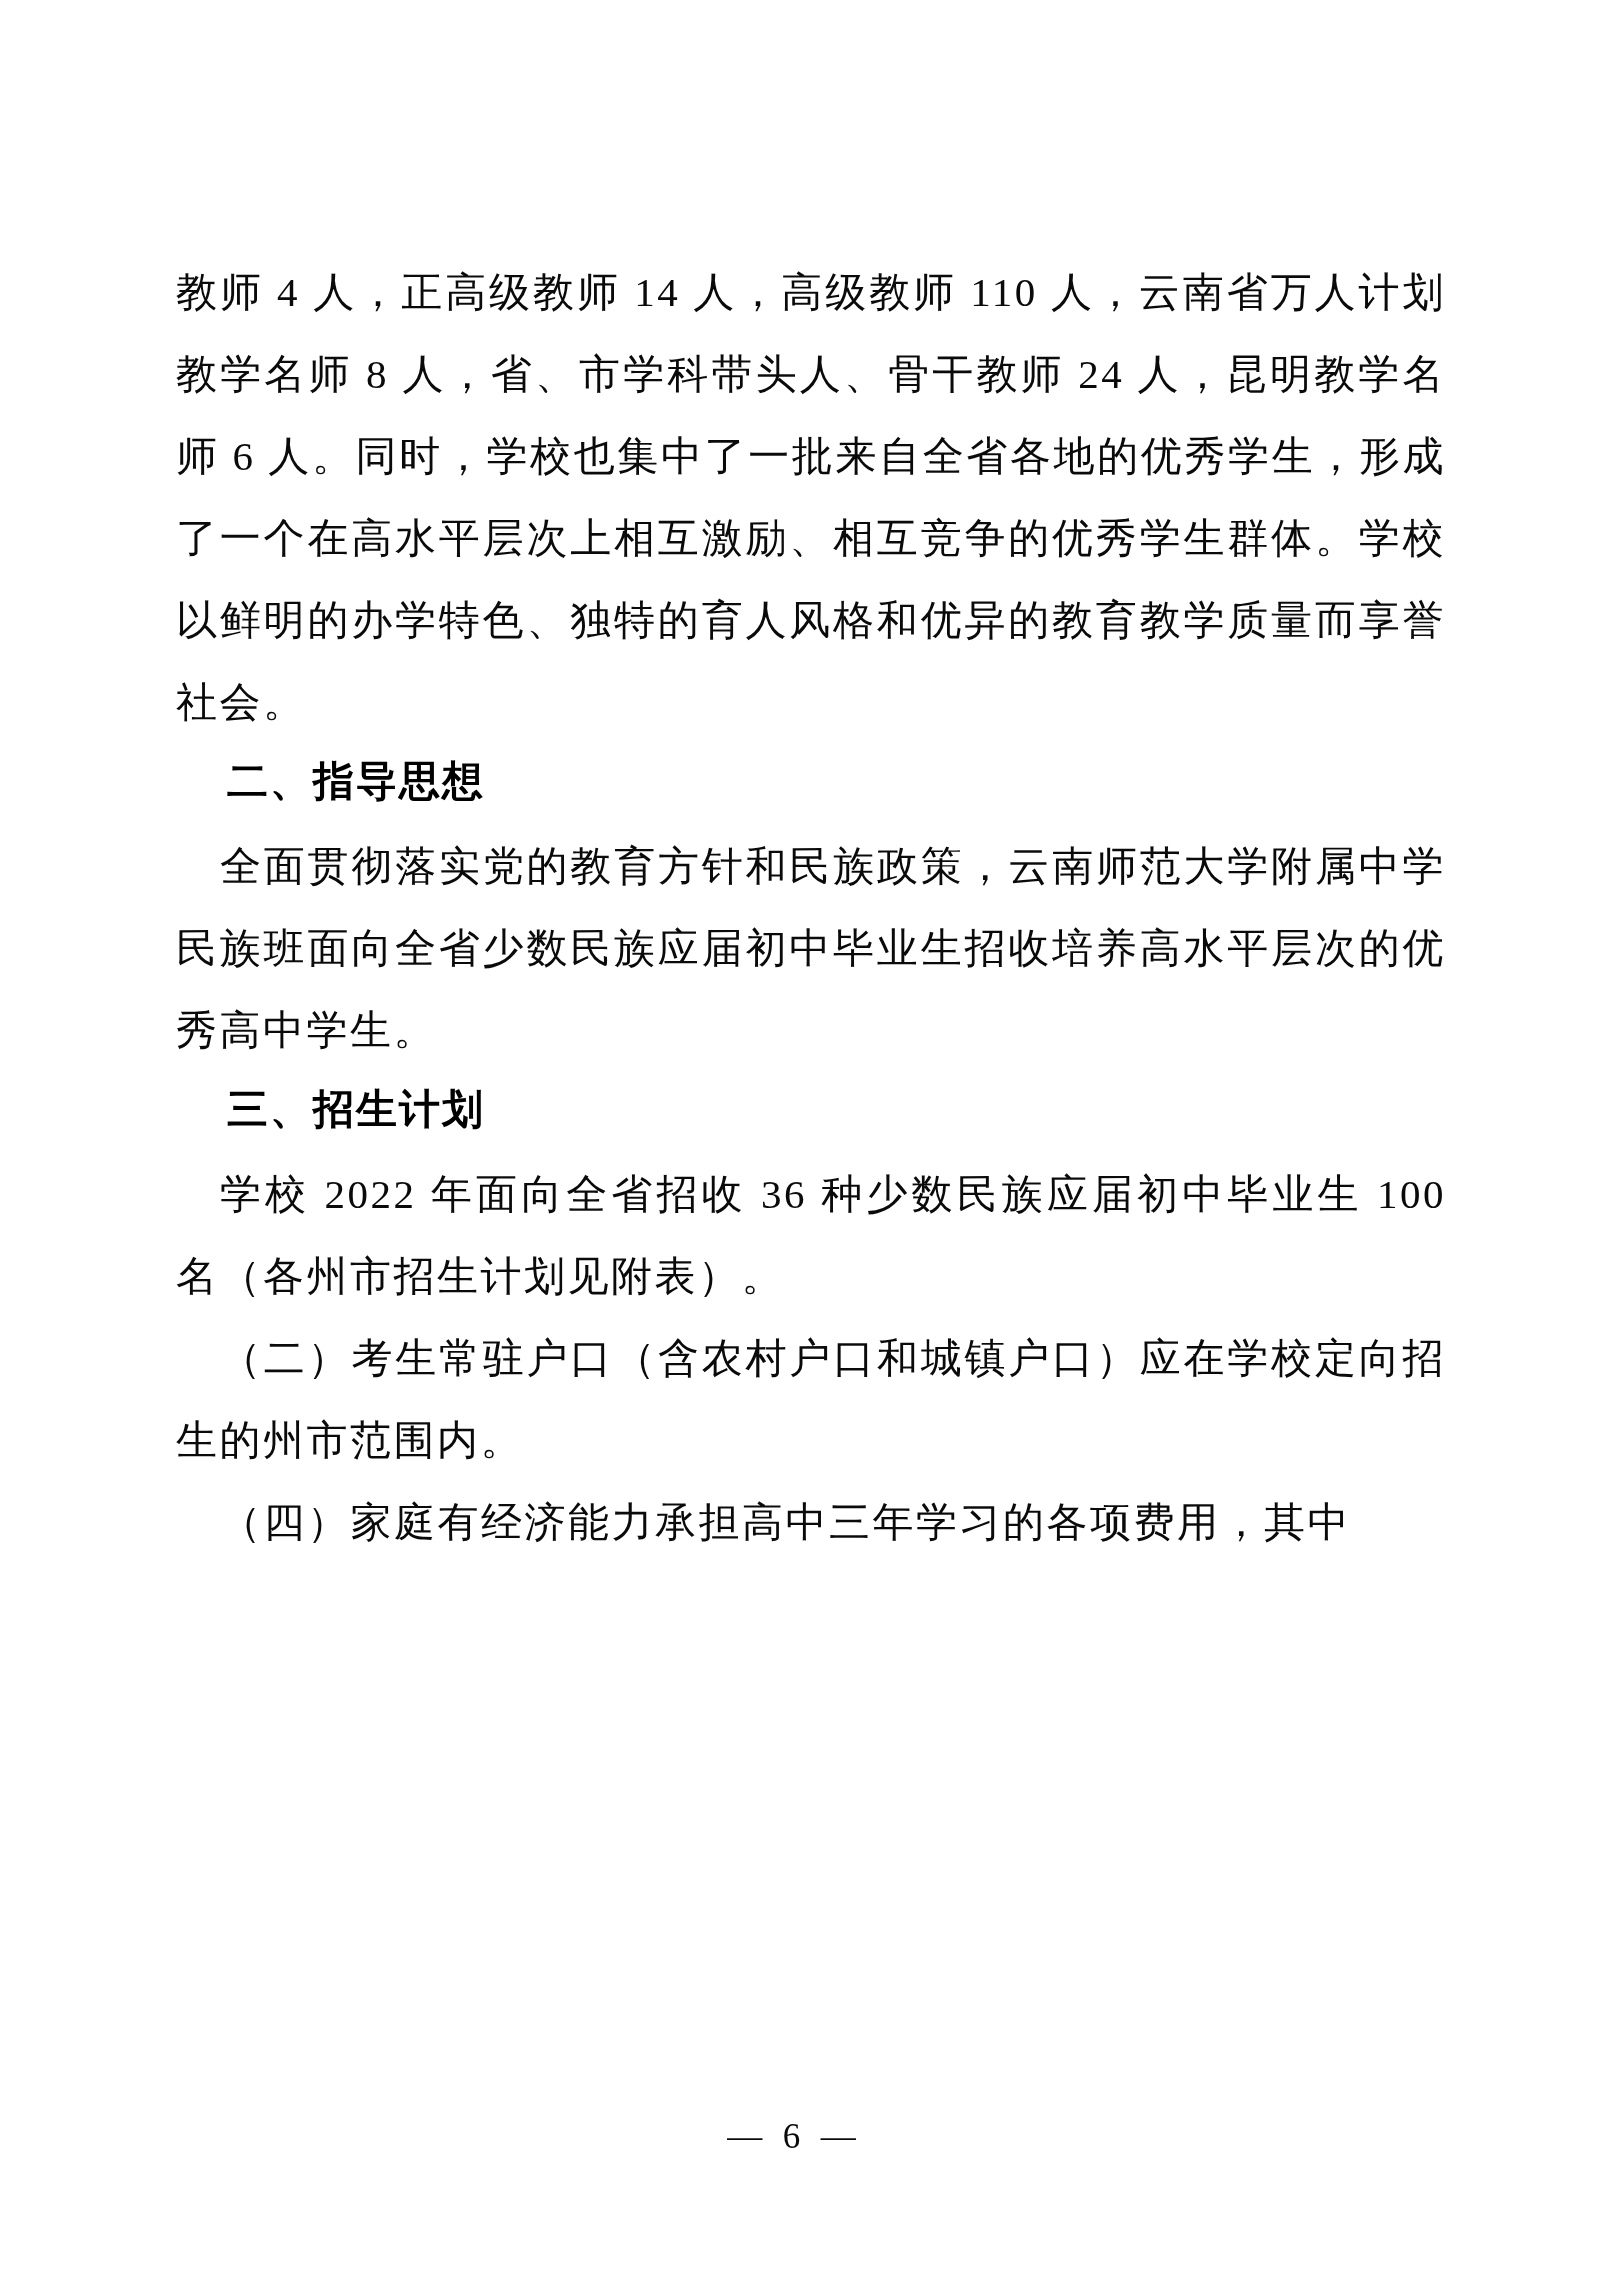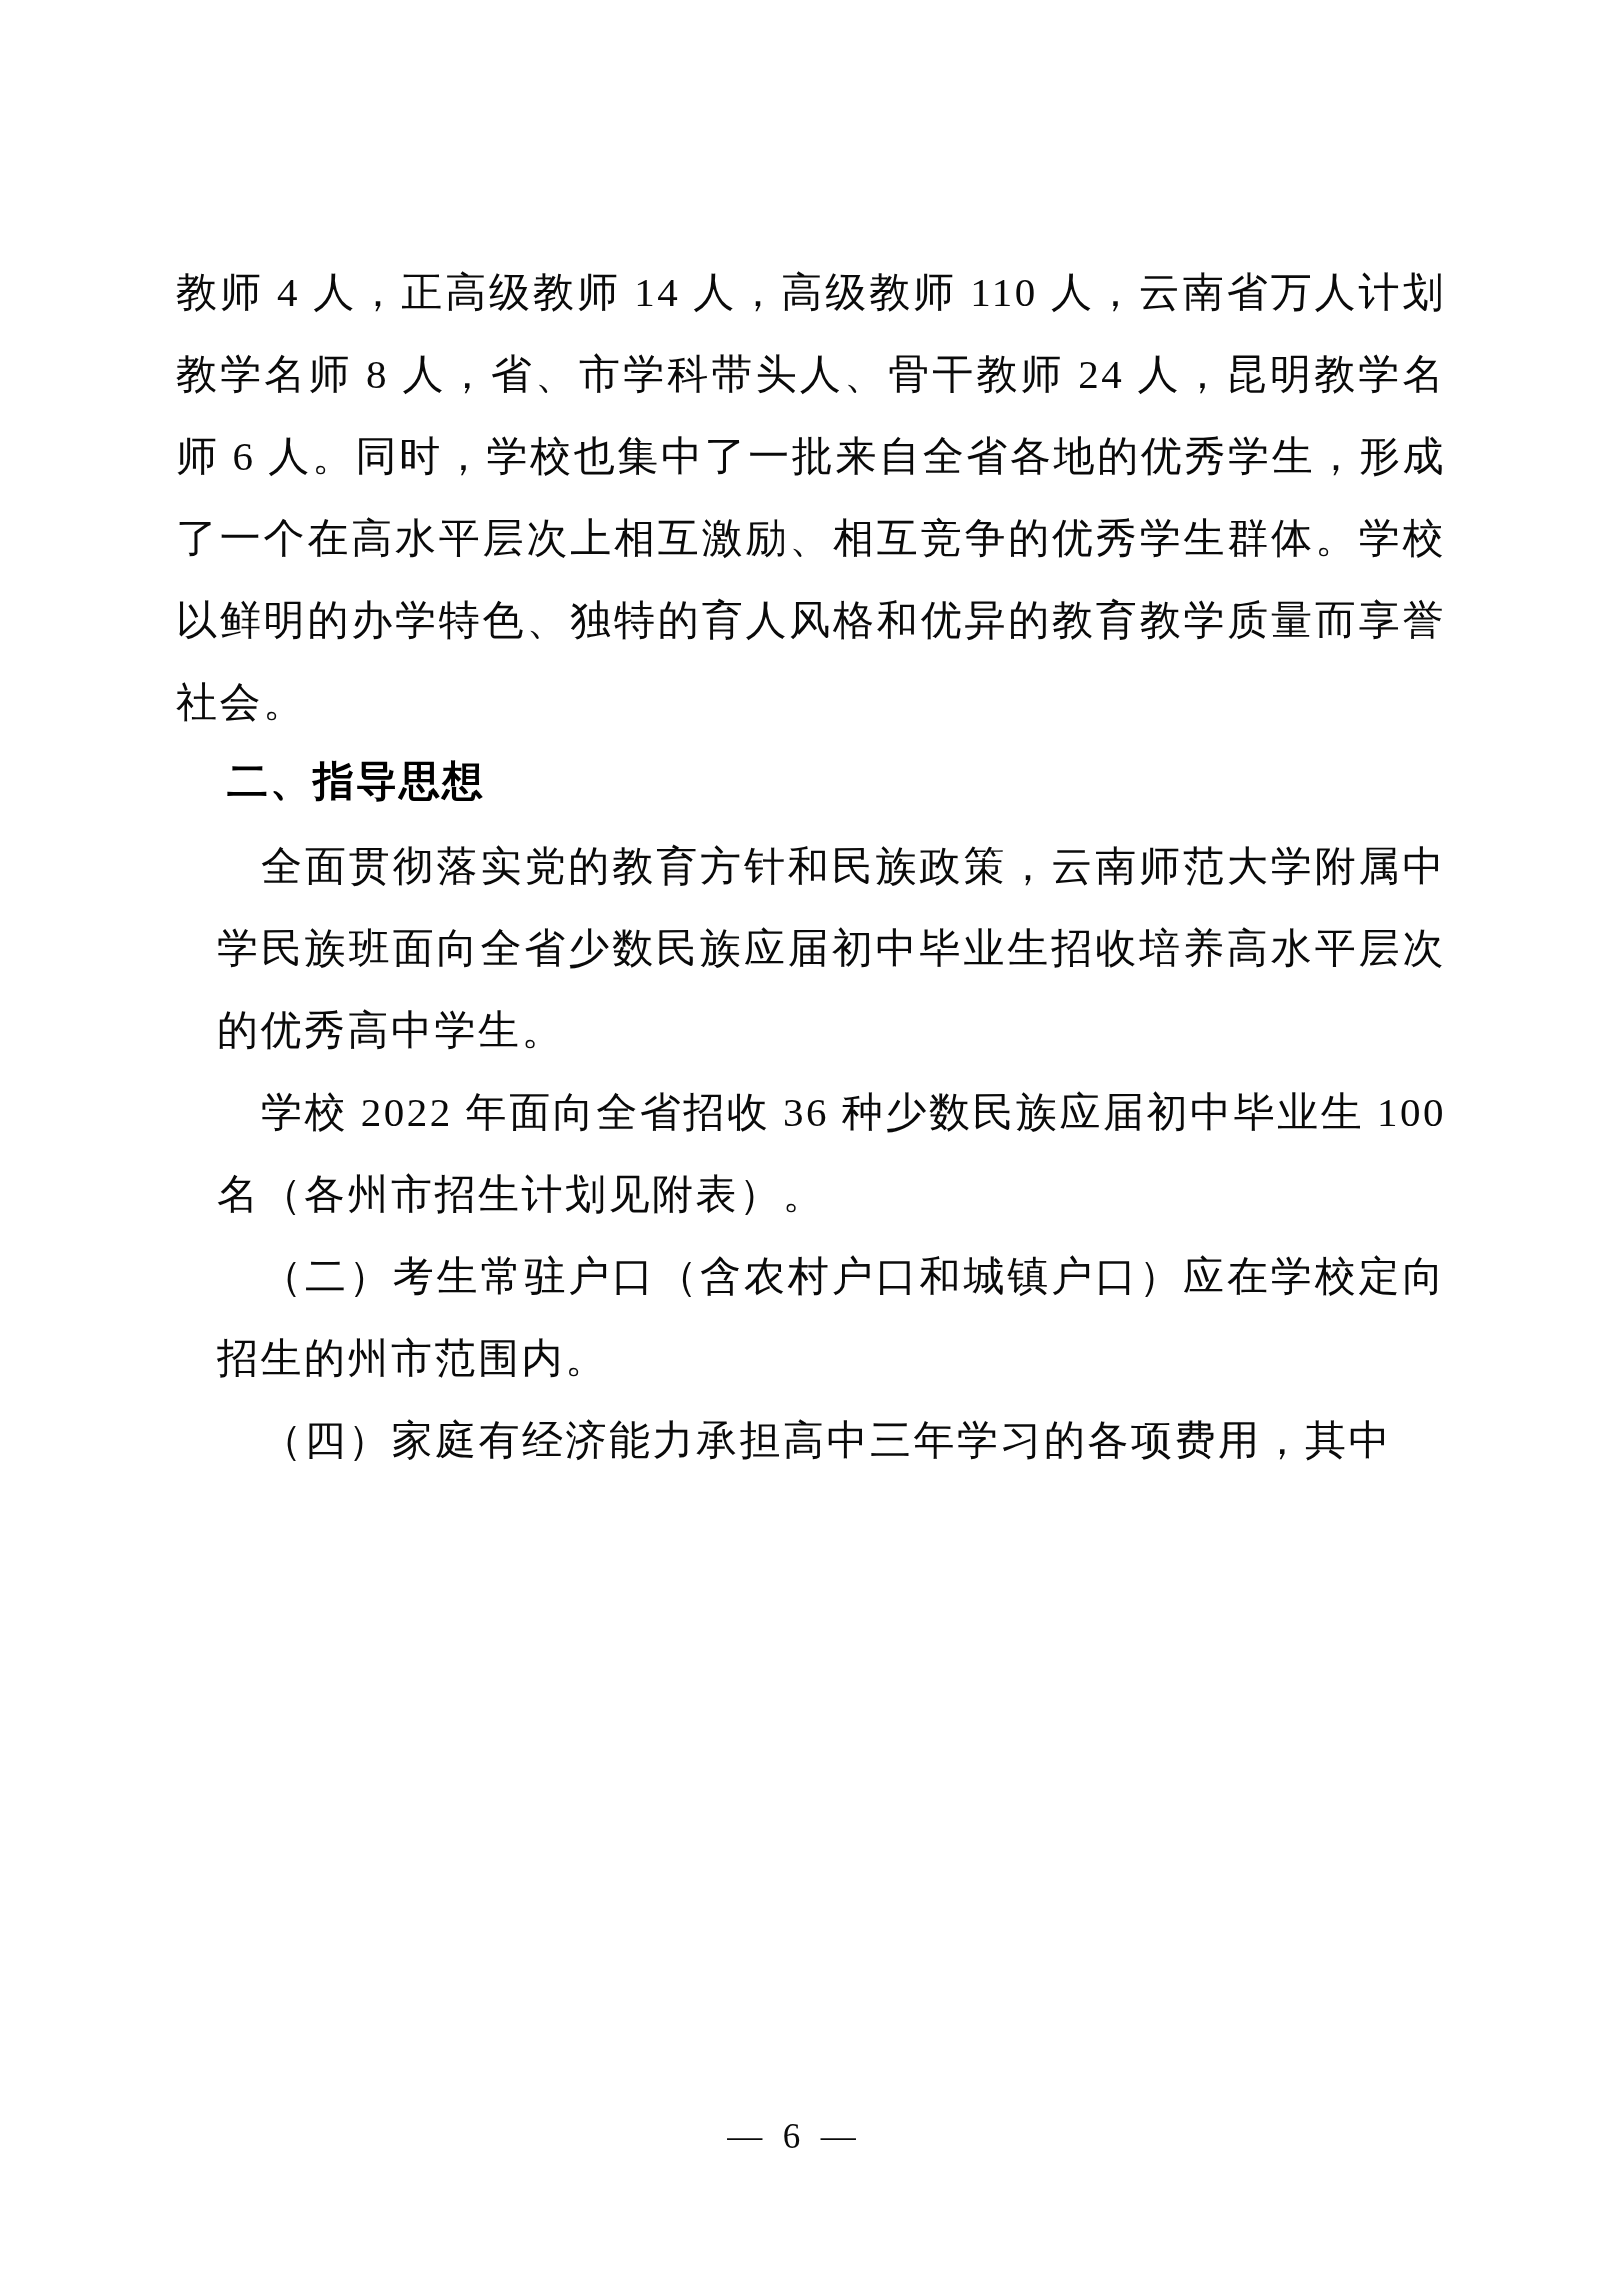--- a/index.html
+++ b/index.html
@@ -25,21 +25,20 @@
     line-height: 82px;
     letter-spacing: 2.5px;
     text-align: justify;
   }
   .para {
     margin: 0;
     text-align: justify;
   }
   .para.indent {
     text-indent: 44px;
-    margin-left: 41px;
   }
   .heading {
     margin: 0;
     font-family: Liberation Mono, monospace;
     font-weight: 700;
     letter-spacing: 2px;
     text-indent: 51px;
     color: #000000;
   }
   .footer {
@@ -56,19 +55,20 @@
   }
 </style>
 </head>
 <body>
 
 <div class="page">
   <div class="content">
       <div class="para">教师 4 人，正高级教师 14 人，高级教师 110 人，云南省万人计划教学名师 8 人，省、市学科带头人、骨干教师 24 人，昆明教学名师 6 人。同时，学校也集中了一批来自全省各地的优秀学生，形成了一个在高水平层次上相互激励、相互竞争的优秀学生群体。学校以鲜明的办学特色、独特的育人风格和优异的教育教学质量而享誉社会。</div>
       <div class="heading">二、指导思想</div>
       <div class="para indent">全面贯彻落实党的教育方针和民族政策，云南师范大学附属中学民族班面向全省少数民族应届初中毕业生招收培养高水平层次的优秀高中学生。</div>
+      <div class="heading">三、招生计划</div>
       <div class="para indent">学校 2022 年面向全省招收 36 种少数民族应届初中毕业生 100 名（各州市招生计划见附表）。</div>
       <div class="para indent">（二）考生常驻户口（含农村户口和城镇户口）应在学校定向招生的州市范围内。</div>
       <div class="para indent">（四）家庭有经济能力承担高中三年学习的各项费用，其中</div>
     </div>
   <div class="footer">— 6 —</div>
 </div>
 
 
 </body></html>

